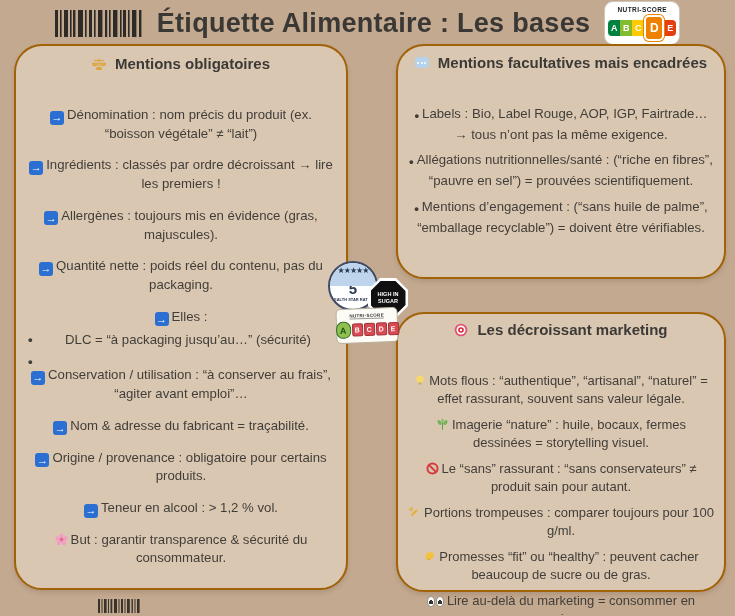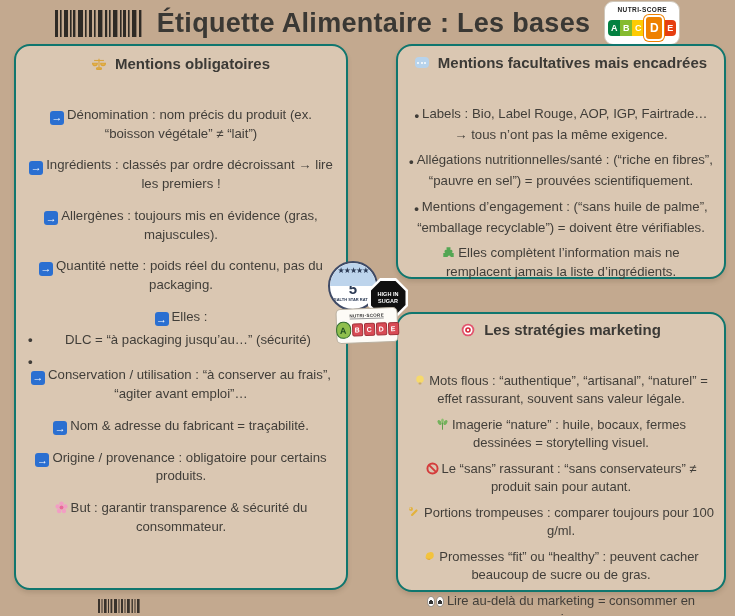--- a/index.html
+++ b/index.html
@@ -17,21 +17,21 @@
   .ns-cell{width:12px;height:16px;display:flex;align-items:center;justify-content:center;
            color:#fff;font-size:9px;font-weight:bold;}
   .ns-a{background:#038141;border-radius:4px 0 0 4px;}
   .ns-b{background:#85bb2f;}
   .ns-c{background:#fecb02;}
   .ns-d{background:#ee8100;width:16px;height:22px;border-radius:5px;border:2px solid #fff;
         font-size:12px;box-shadow:0 0 0 1px #ee8100;z-index:2;}
   .ns-e{background:#e63e11;border-radius:0 4px 4px 0;}
 
   
-  .panel{position:absolute;background:#dac7b2;border:2px solid #0f766e;border-radius:16px;
+  .panel{position:absolute;background:#dac7b2;border:2px solid #a16207;border-radius:28px;
          box-shadow:0 3px 4px rgba(90,70,50,.18);box-sizing:border-box;}
   #panel-left{left:14px;top:44px;width:334px;height:546px;padding:9px 8px;}
   #panel-rtop{left:396px;top:44px;width:330px;height:235px;padding:8px 10px;}
   #panel-rbot{left:396px;top:312px;width:330px;height:280px;padding:7px 9px;}
 
   .ptitle{display:flex;align-items:center;justify-content:center;gap:6px;
           font-size:15px;font-weight:bold;color:#3c3a36;margin-bottom:10px;}
   .plist{display:flex;flex-direction:column;margin-top:34px;}
   #panel-left  .plist{gap:13px;font-size:13.2px;}
   #panel-rtop  .plist{gap:7px;font-size:13.2px;}
@@ -144,20 +144,21 @@
       <div class="item"><span class="ic ic-arrow">→</span><span>Dénomination : nom précis du produit (ex. “boisson végétale” ≠ “lait”)</span></div>
       <div class="item"><span class="ic ic-arrow">→</span><span>Ingrédients : classés par ordre décroissant → lire les premiers !</span></div>
       <div class="item"><span class="ic ic-arrow">→</span><span>Allergènes : toujours mis en évidence (gras, majuscules).</span></div>
       <div class="item"><span class="ic ic-arrow">→</span><span>Quantité nette : poids réel du contenu, pas du packaging.</span></div>
       <div class="item"><span class="ic ic-arrow">→</span><span>Elles :</span></div>
       <div class="item hang" style="margin-top:-9px"><span class="ic ic-dot hangdot">•</span><span>DLC = “à packaging jusqu’au…” (sécurité)</span></div>
       <div class="item hang" style="margin-top:-9px"><span class="ic ic-dot hangdot">•</span></div>
       <div class="item"><span class="ic ic-arrow">→</span><span>Conservation / utilisation : “à conserver au frais”, “agiter avant emploi”…</span></div>
       <div class="item"><span class="ic ic-arrow">→</span><span>Nom &amp; adresse du fabricant = traçabilité.</span></div>
       <div class="item"><span class="ic ic-arrow">→</span><span>Origine / provenance : obligatoire pour certains produits.</span></div>
+      <div class="item"><span class="ic ic-arrow">→</span><span>Teneur en alcool : &gt; 1,2 % vol.</span></div>
       <div class="item">
         <span class="ic">
           <svg width="13" height="13" viewBox="0 0 20 20">
             <g fill="#f29ec4">
                 <circle cx="10" cy="4" r="3.4"></circle>
                 <circle cx="16" cy="8.5" r="3.4"></circle>
                 <circle cx="13.7" cy="15.5" r="3.4"></circle>
                 <circle cx="6.3" cy="15.5" r="3.4"></circle>
                 <circle cx="4" cy="8.5" r="3.4"></circle>
               </g>
@@ -174,41 +175,34 @@
           <i></i>
           <i></i>
           <i></i>
         </span>
       <span>Mentions facultatives mais encadrées</span>
     </div>
     <div class="plist">
       <div class="item"><span class="ic ic-dot">•</span><span>Labels : Bio, Label Rouge, AOP, IGP, Fairtrade… → tous n’ont pas la même exigence.</span></div>
       <div class="item"><span class="ic ic-dot">•</span><span>Allégations nutritionnelles/santé : (“riche en fibres”, “pauvre en sel”) = prouvées scientifiquement.</span></div>
       <div class="item"><span class="ic ic-dot">•</span><span>Mentions d’engagement : (“sans huile de palme”, “emballage recyclable”) = doivent être vérifiables.</span></div>
-      <div class="item">
-        <span class="ic">
-          <svg width="13" height="13" viewBox="0 0 20 20" fill="#53a653">
-            <path d="M7 2h6v4.2a2.4 2.4 0 1 1 .2 4.6H18v6.2h-4.6a2.4 2.4 0 1 0-4.8 0H2V10.8h4.8A2.4 2.4 0 1 1 7 6.2z"></path>
-          </svg>
-        </span><span>Elles complètent l’information mais ne remplacent jamais la liste d’ingrédients.</span>
-      </div>
     </div>
   </div>
 
   <div class="panel" id="panel-rbot">
     <div class="ptitle" style="margin-bottom:6px">
       <span class="ic">
         <svg width="14" height="14" viewBox="0 0 20 20">
           <circle cx="10" cy="10" r="9" fill="#e2556e"></circle>
             <circle cx="10" cy="10" r="6.4" fill="#fff"></circle>
           <circle cx="10" cy="10" r="4" fill="#d62839"></circle>
             <circle cx="10" cy="10" r="1.7" fill="#fff"></circle>
         </svg>
       </span>
-      <span>Les stratégies marketing</span>
+      <span>Les décroissant marketing</span>
     </div>
     <div class="plist">
       <div class="item">
         <span class="ic">
           <svg width="12" height="13" viewBox="0 0 20 20">
               <circle cx="10" cy="8" r="6.2" fill="#f6d96b"></circle>
               <rect x="7.6" y="13.4" width="4.8" height="3.4" rx="1.2" fill="#c9a86a"></rect>
             </svg>
         </span><span>Mots flous : “authentique”, “artisanal”, “naturel” = effet rassurant, souvent sans valeur légale.</span>
       </div>

